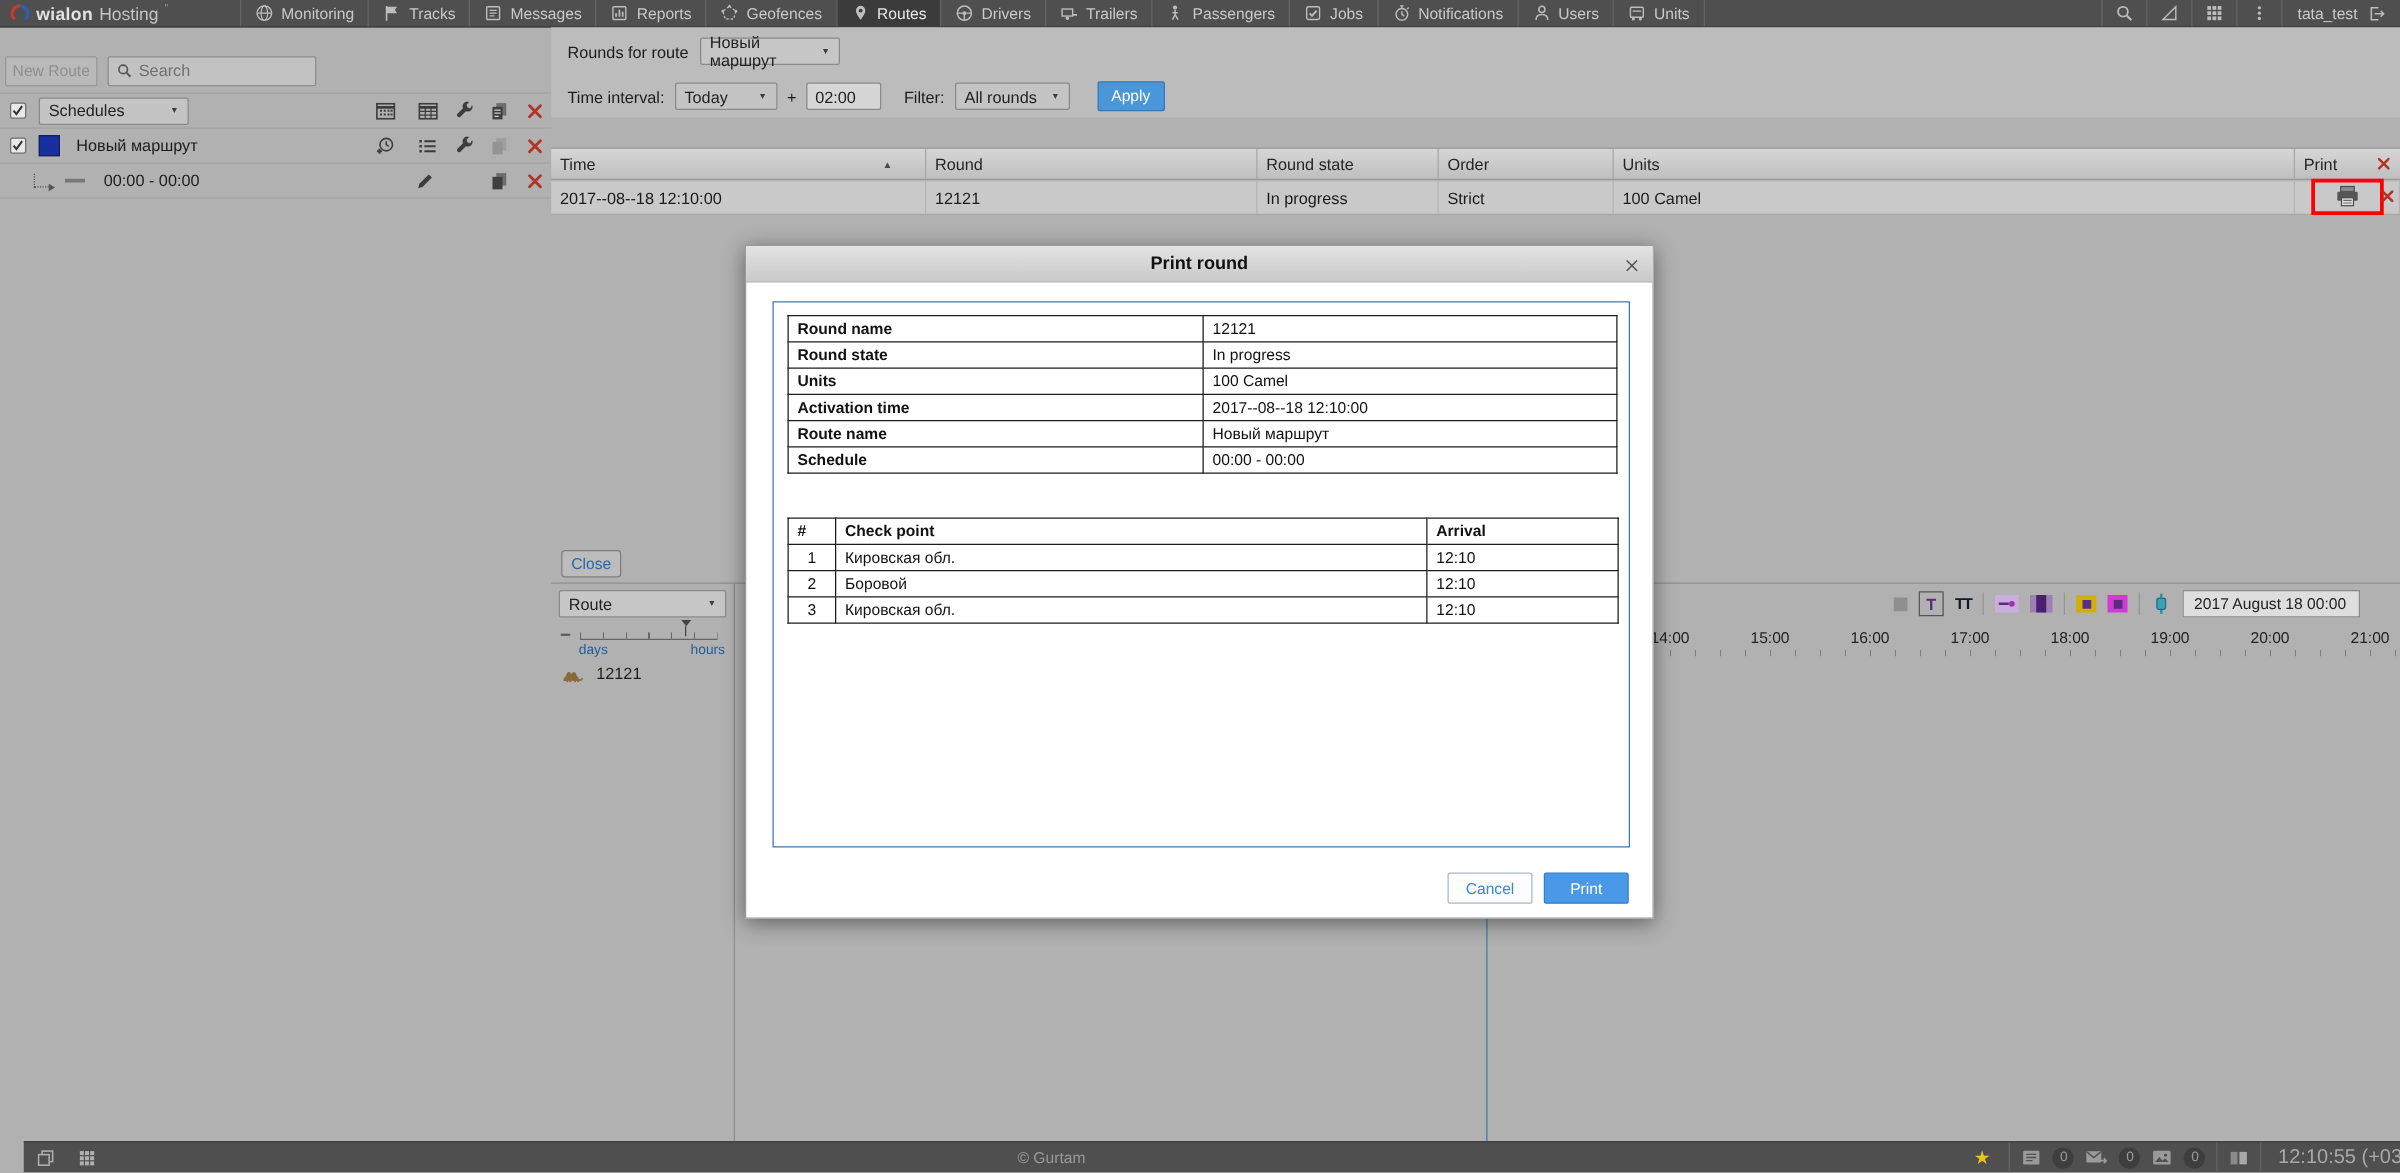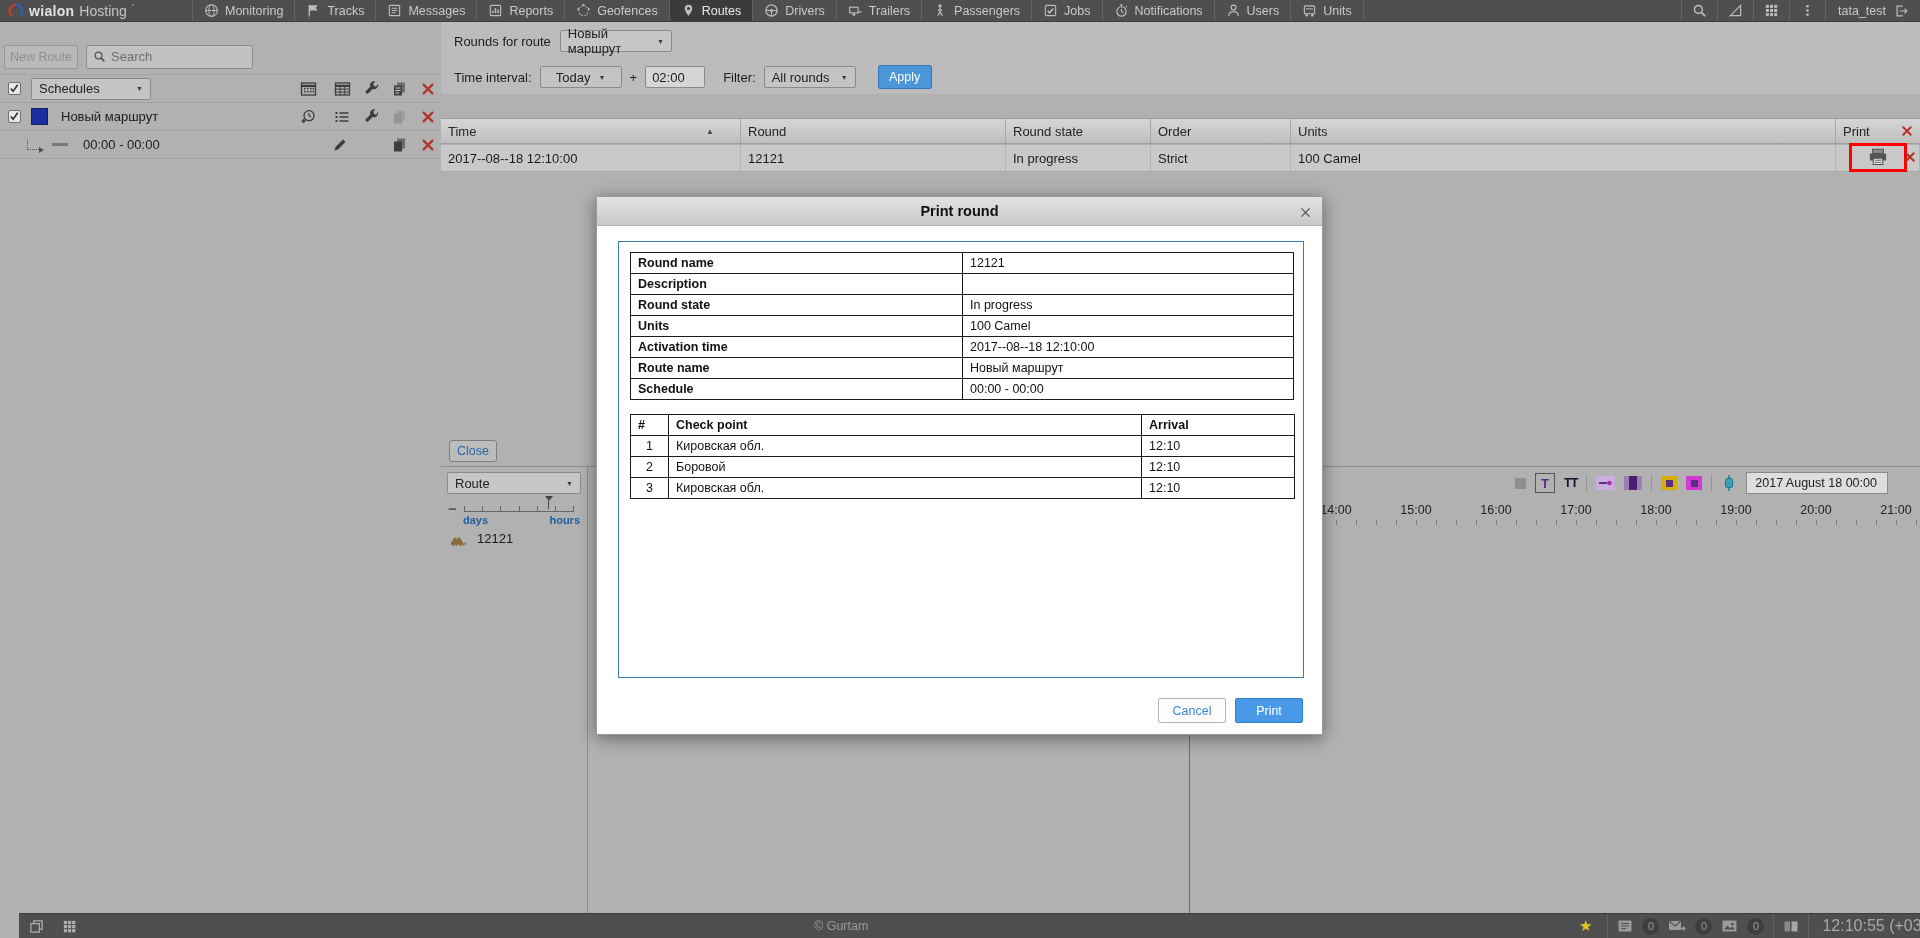--- a/index.html
+++ b/index.html
@@ -59,21 +59,21 @@
   .dash { width:16px; height:3px; background:#787878; margin-left:13px; }
   .sched-lbl { margin-left:15px; }
 
   
   .main-bg { position:absolute; left:441px; top:22px; width:1479px; height:891px; background:#b1b1b1; }
   .toolbar1 { position:absolute; left:441px; top:22px; width:1479px; height:38px; background:#bcbcbc;
               display:flex; align-items:center; padding-left:13px; gap:9px; font-size:13px; color:#1c1c1c; }
   .sel-route-top { width:112px; background:#c6c6c6; }
   .toolbar2 { position:absolute; left:441px; top:60px; width:1479px; height:34px; background:#bcbcbc;
               display:flex; align-items:center; padding-left:13px; gap:8px; font-size:13px; color:#1c1c1c; }
-  .sel-today { width:82px;justify-content:center; } .sel-filter { width:92px; }
+  .sel-today { width:82px; } .sel-filter { width:92px; }
   .time-input { width:60px; height:22px; background:#d6d6d6; border:1px solid #8a8a8a; border-radius:2px;
                 font-size:13px; color:#222; padding:0 6px; font-family:"Liberation Sans",sans-serif; }
   .btn-apply { width:54px; height:24px; background:#4a96d8; border:1px solid #3576b8; border-radius:2px;
                color:#fff; font-size:12.5px; margin-left:14px; }
 
   
   .grid-header { position:absolute; left:441px; top:118px; width:1479px; height:26px;
                  background:linear-gradient(#d6d6d6,#bfbfbf); border-top:1px solid #9c9c9c;
                  border-bottom:1px solid #9c9c9c; display:flex; font-size:13px; color:#252525; }
   .gc { display:flex; align-items:center; padding:0 7px; border-right:1px solid #a6a6a6;
@@ -99,21 +99,21 @@
   .tl-left { position:absolute; left:0; top:0; width:147px; height:447px; border-right:1px solid #8d8d8d; }
   .sel-route-tl { position:absolute; left:6px; top:5px; width:134px; background:#c6c6c6; }
   .tl-slider { position:absolute; left:7px; top:36px; width:134px; height:12px; display:flex; align-items:center; }
   .minus { font-size:15px; font-weight:bold; color:#555; line-height:10px; margin-right:7px; }
   .slider-track { width:110px; height:6px; border-bottom:1px solid #666;
         background:repeating-linear-gradient(90deg,#666 0 1px,transparent 1px 18.2px); }
   .slider-thumb { position:absolute; left:96px; top:-7px; width:9px; display:flex; flex-direction:column; align-items:center; }
   .thumb-tri { width:0; height:0; border-top:5px solid #444; border-left:4.5px solid transparent; border-right:4.5px solid transparent; }
   .thumb-line { width:1px; height:8px; background:#444; }
   .tl-zoom-labels { position:absolute; left:0; top:47px; width:147px; display:flex;
-        justify-content:space-between; padding:0 8px 0 22px; font-size:11px; font-weight:bold; color:#1f5d9e; }
+        justify-content:space-between; padding:0 8px 0 22px; font-size:11px; font-weight:normal; color:#1f5d9e; }
   .tl-round-row { position:absolute; left:8px; top:64px; display:flex; align-items:center; gap:9px;
         font-size:13px; color:#1c1c1c; }
 
   .tl-icons { position:absolute; left:1074px; top:4px; height:24px; display:flex; align-items:center; gap:9px; }
   .tli-sep { width:1px; height:18px; background:#969696; }
   .ic-grey-sq { width:11px; height:11px; background:#8f8f8f; }
   .ic-tbox { width:20px; height:20px; border:1px solid #555; display:flex; align-items:center;
              justify-content:center; font-weight:bold; font-size:13px; color:#5a2d85; }
   .ic-tt { font-weight:bold; font-size:12.5px; color:#0f172a; letter-spacing:-1px; }
   .ic-arrdot { width:19px; height:14px; background:#c9aede; display:flex; align-items:center; justify-content:center; }
@@ -664,24 +664,20 @@
         </span>
     </div>
     <div class="blue-box">
       <table class="mtbl info-tbl">
         <tbody>
             <tr>
               <td class="lab">Round name</td>
               <td>12121</td>
             </tr>
         <tr>
-              <td class="lab">Description</td>
-              <td></td>
-            </tr>
-        <tr>
               <td class="lab">Round state</td>
               <td>In progress</td>
             </tr>
         <tr>
               <td class="lab">Units</td>
               <td>100 Camel</td>
             </tr>
         <tr>
               <td class="lab">Activation time</td>
               <td>2017--08--18 12:10:00</td>

